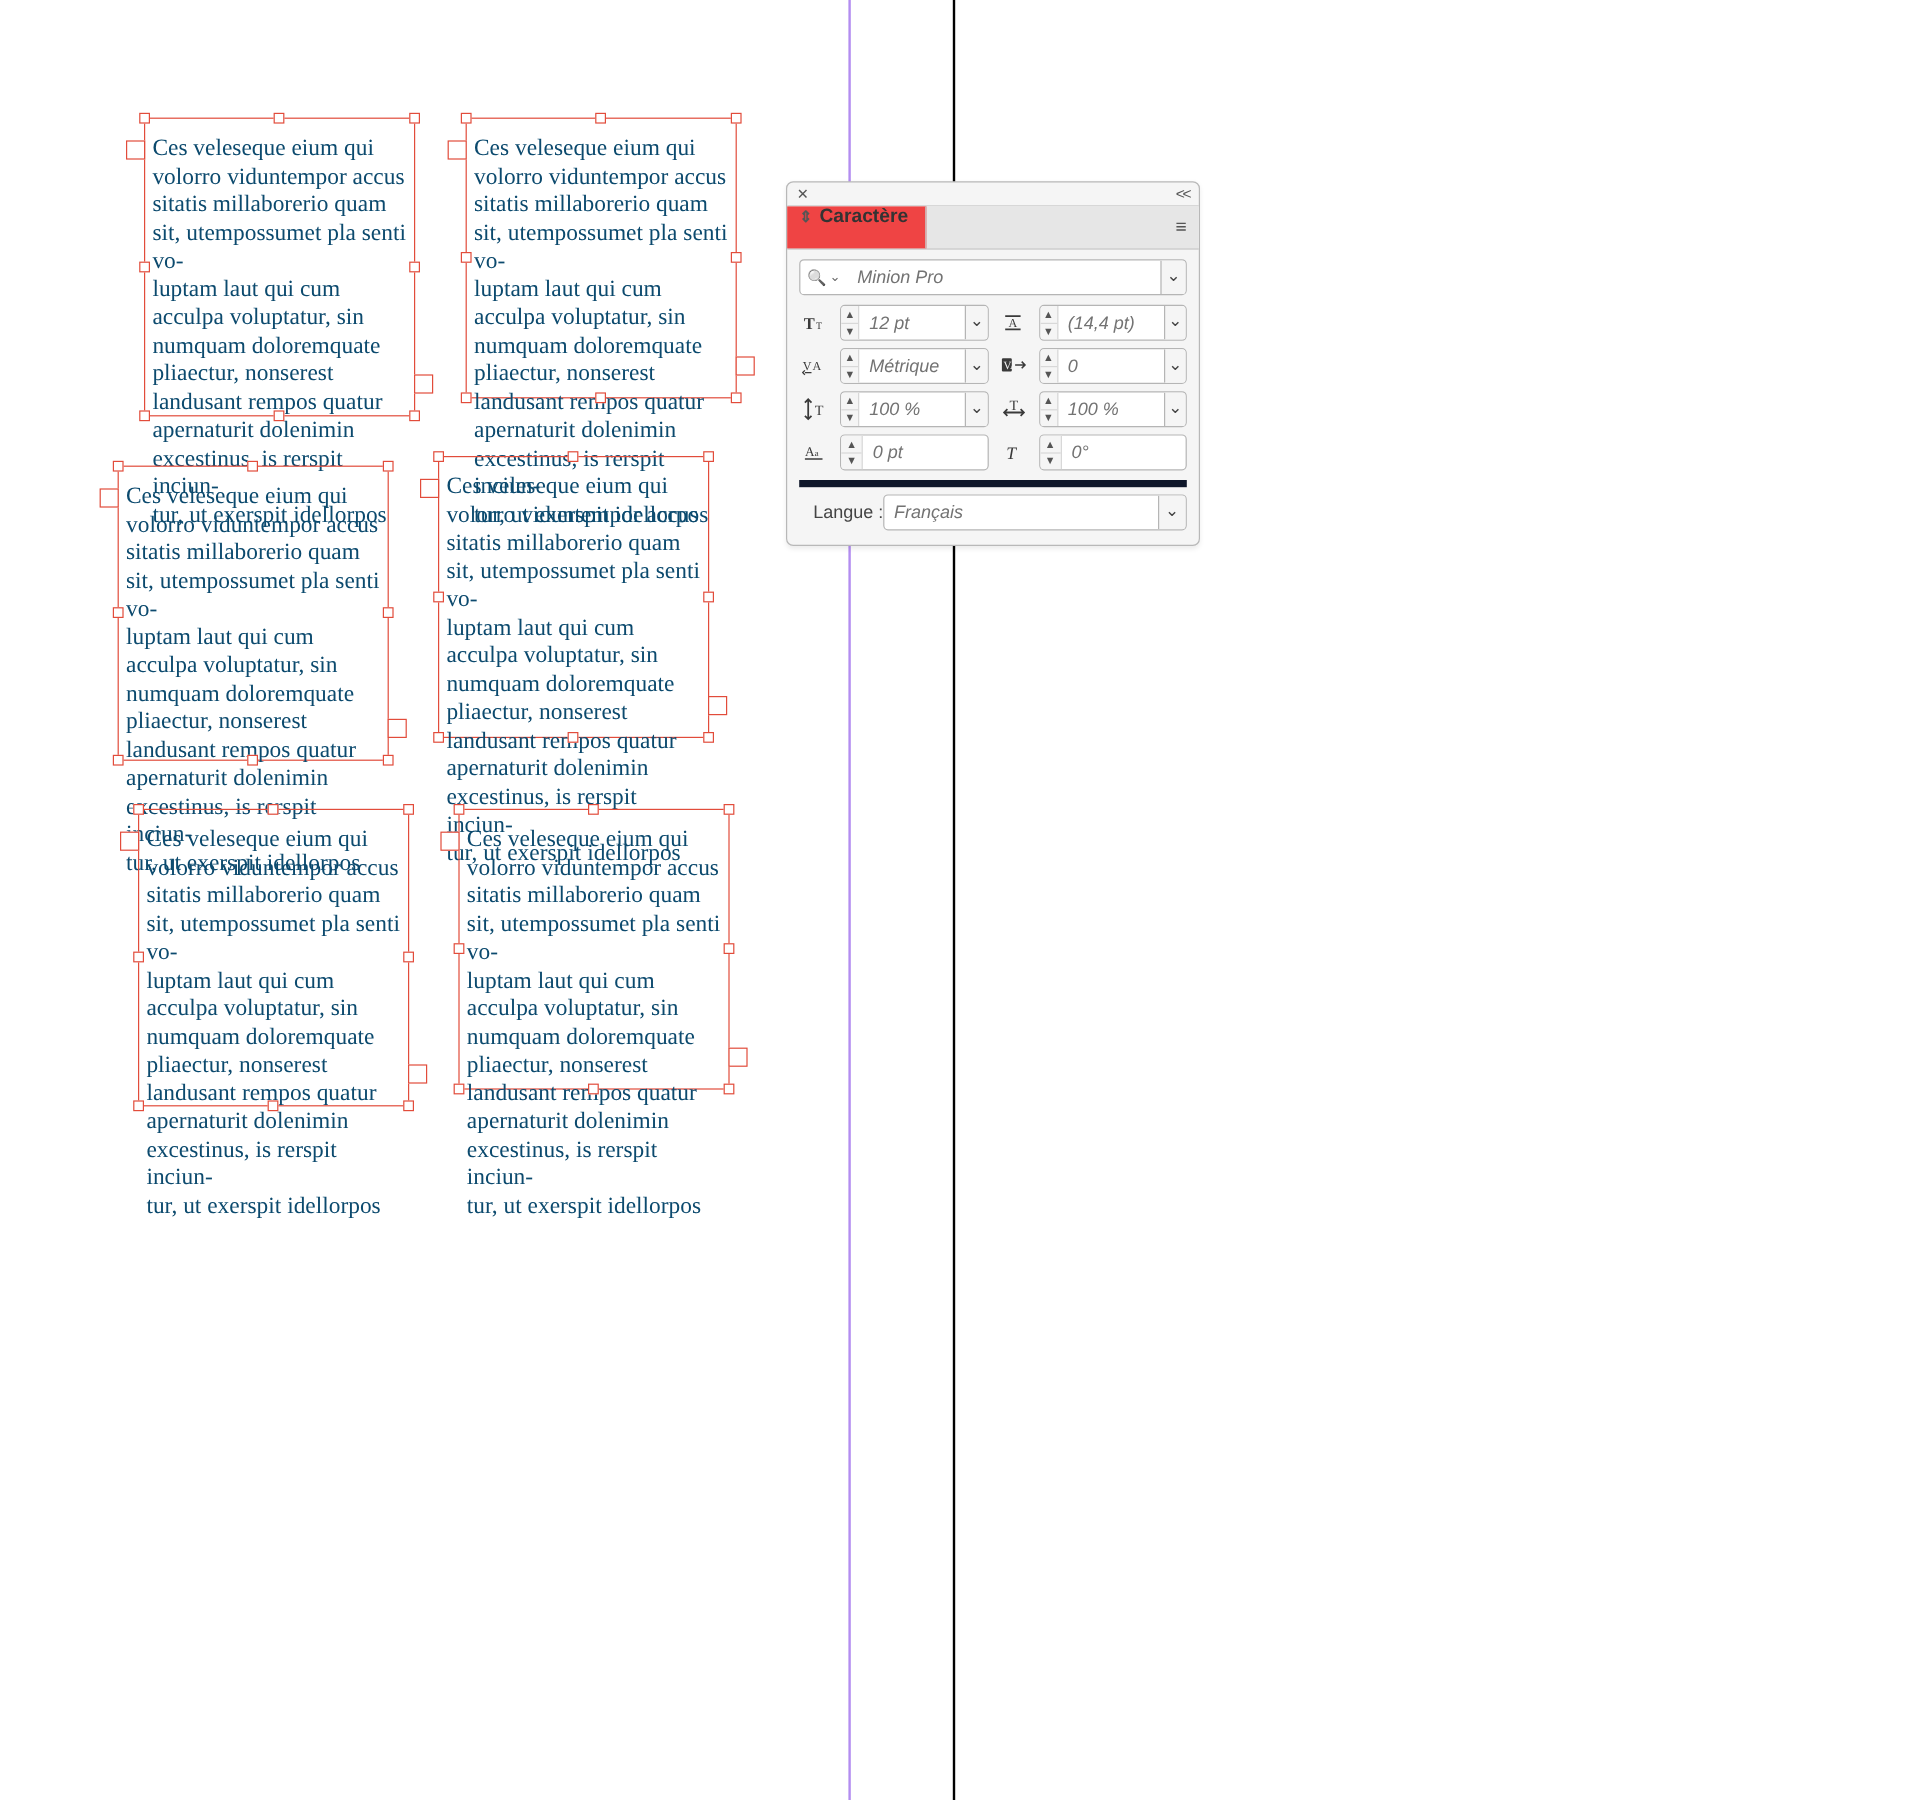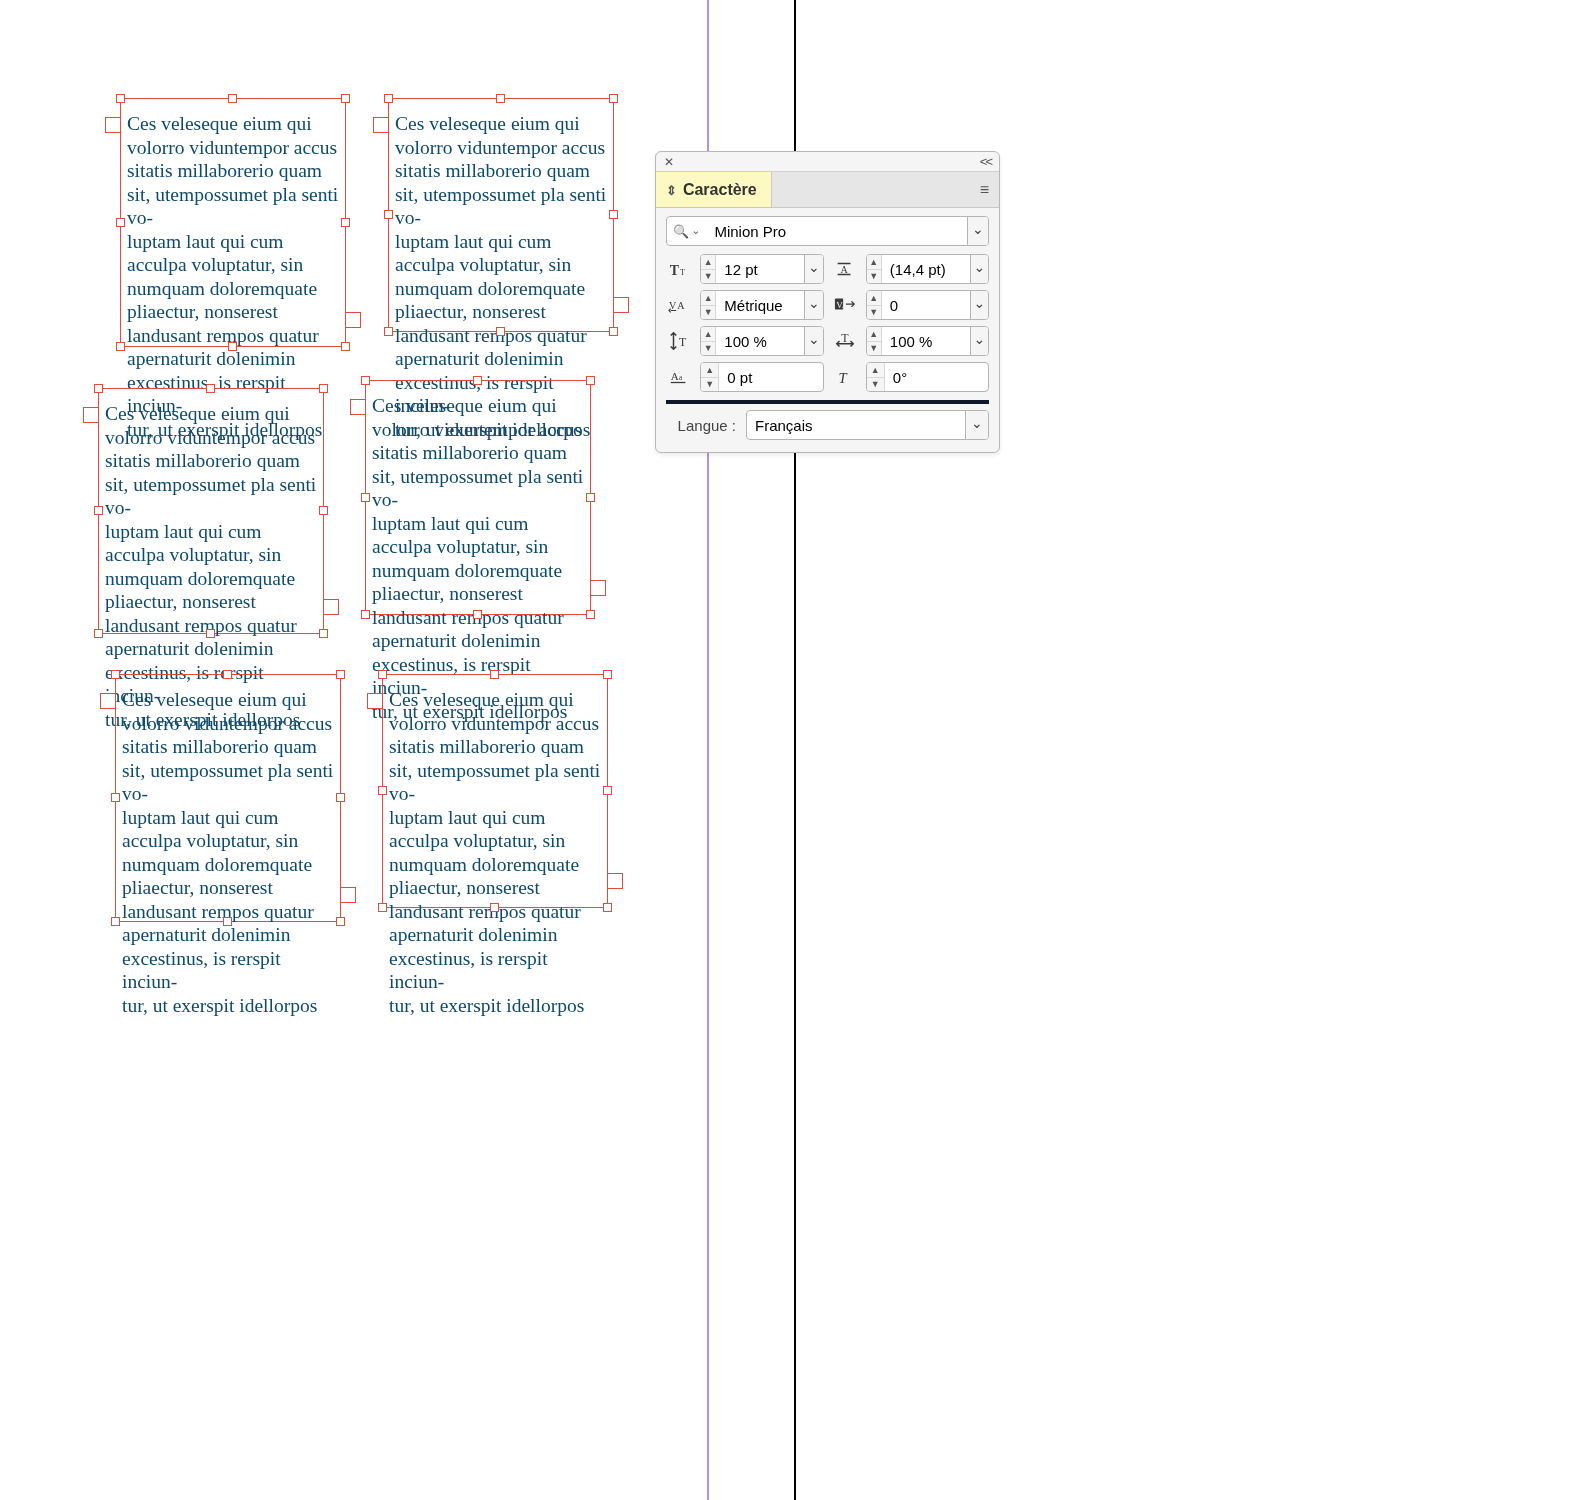--- a/index.html
+++ b/index.html
@@ -91,24 +91,23 @@
 
   .panel-tabbar {
     display: flex;
     align-items: stretch;
     height: 36px;
     background: #e6e6e6;
     border-bottom: 1px solid #c8c8c8;
   }
   .panel-tab {
     display: flex;
-    align-items: center;
     gap: 6px;
     padding: 0 14px 0 10px;
-    background: #fef9c3;
+    background: #ef4444;
     border-right: 1px solid #c8c8c8;
     font-weight: 600;
     font-size: 16px;
   }
   .panel-tab .updown::before { content: "⇕"; font-size: 13px; color:#555;}
   .panel-menu {
     margin-left: auto;
     display:flex; align-items:center; padding:0 10px;
     color:#555;
   }
@@ -120,21 +119,21 @@
 
   .fld {
     display:flex; align-items:center;
     background:#ffffff; border:1px solid #b5b5b5; border-radius:4px;
     height:30px;
     overflow:hidden;
   }
   .fld input, .fld .val {
     border:none; outline:none; background:transparent;
     font-size:15px; padding:0 8px; width:100%;
-    font-family: inherit; color:#000000;
+    font-family: inherit; color:#737373;font-style:italic;
   }
   .dd-btn {
     width:26px; height:100%;
     border-left:1px solid #b5b5b5;
     display:flex; align-items:center; justify-content:center;
     background:#f5f5f5;
     cursor:pointer;
   }
   .dd-btn::before { content:"⌄"; font-size:14px; line-height:1; color:#444; position:relative; top:-2px;}
   .spin {
@@ -159,21 +158,21 @@
     grid-template-columns: 26px 1fr 26px 1fr;
     gap: 6px 8px;
     align-items:center;
     margin-bottom:8px;
   }
 
   .search-ico{ padding:0 6px; color:#666; display:flex; align-items:center; gap:2px;}
   .search-ico::before{ content:"🔍"; font-size:13px; filter:grayscale(1);}
   .search-ico::after{ content:"⌄"; font-size:11px; color:#666; position:relative; top:-1px;}
 
-  .lang-row{ display:flex; align-items:center; gap:10px; padding-top:6px; border-top:4px solid #0f172a;}
+  .lang-row{ display:flex; align-items:center; gap:0; padding-top:6px; border-top:6px solid #0f172a;}
   .lang-label{ width:70px; text-align:right; color:#444;}
 </style>
 </head>
 <body>
 
 <div class="guide-v guide-purple" style="left:707px"></div>
 <div class="guide-v guide-black" style="left:794px"></div>
 
 <div class="group-frame" style="left:98px; top:100px; width:514px; height:824px; border-style:solid; border-color:#e24c3b; opacity:0;"></div>
 

